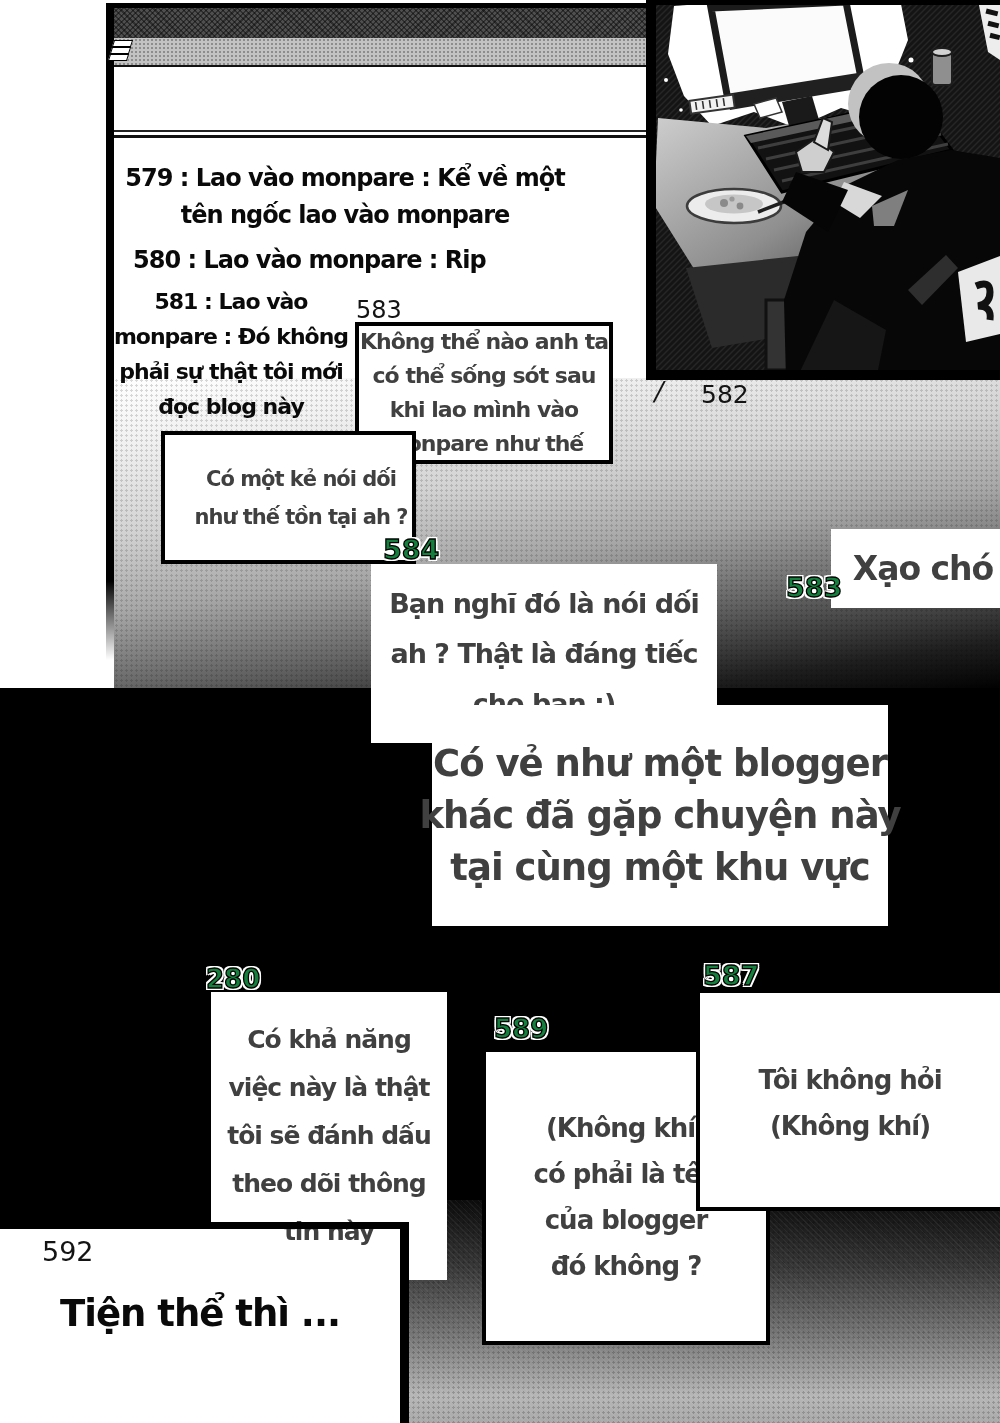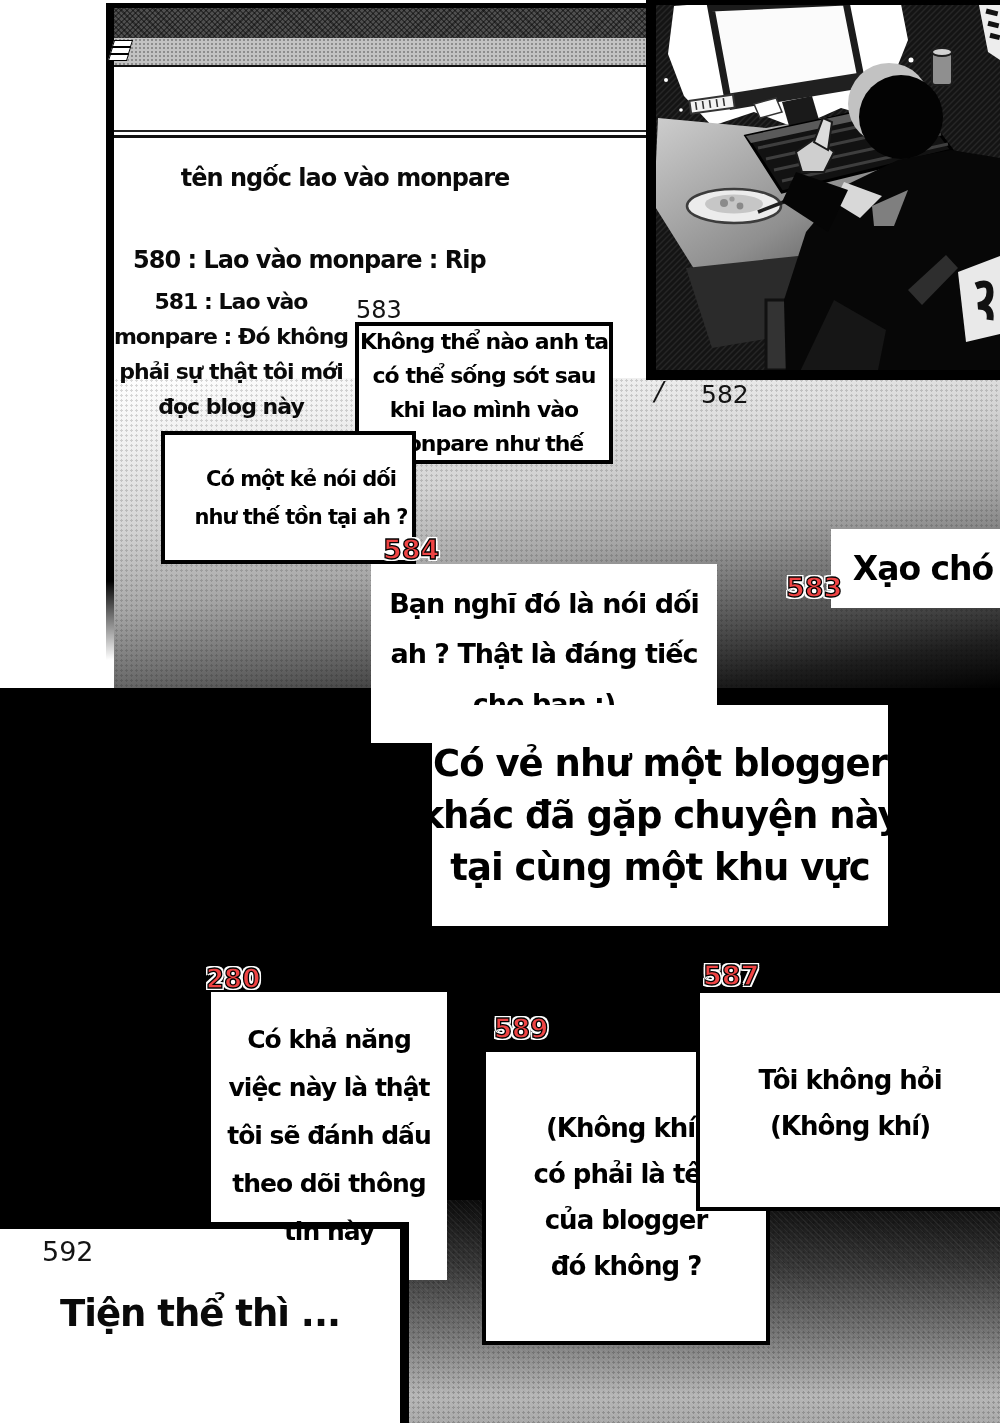--- a/index.html
+++ b/index.html
@@ -31,27 +31,27 @@
     background-image:
       repeating-linear-gradient(45deg,rgba(255,255,255,.05) 0 1px,transparent 1px 4px),
       radial-gradient(rgba(0,0,0,.18) 1px,transparent 1.3px),
       linear-gradient(to bottom,#0c0c0c 0%,#383838 30%,#7a7a7a 62%,#b7b7b7 88%,#a9a9a9 100%);
     background-size:auto,5px 5px,100% 100%;
   }
   .black-bg{background:#000;}
   
   .box{
     background:#fff;display:flex;flex-direction:column;align-items:center;justify-content:center;
-    text-align:center;font-weight:bold;color:#000000;letter-spacing:-1px;
+    text-align:center;font-weight:bold;color:#404040;letter-spacing:-1px;
   }
   .bordered{border:4px solid #000;}
   
   .num{font-weight:400;color:#141414;letter-spacing:0;}
   .bubble{
-    font-weight:800;color:#ef4444;letter-spacing:0;
+    font-weight:800;color:#15803d;letter-spacing:0;
     -webkit-text-stroke:1.3px #000;
     text-shadow:2px 2px 0 #fff,-2px -2px 0 #fff,2px -2px 0 #fff,-2px 2px 0 #fff,0 2px 0 #fff,0 -2px 0 #fff,2px 0 0 #fff,-2px 0 0 #fff;
   }
   .thread{font-weight:bold;letter-spacing:-1px;text-align:center;}
   
   .menu-bar{position:absolute;width:17px;height:5px;background:#fff;border:1.5px solid #000;transform:skewX(-18deg);}
 </style>
 </head>
 <body>
 
@@ -155,20 +155,21 @@
       <rect x="342" y="22" width="11" height="5" fill="#111" transform="rotate(14 347 24)"></rect>
       <rect x="344" y="34" width="10" height="5" fill="#111" transform="rotate(14 349 36)"></rect>
 
       <rect x="0" y="0" width="354" height="5" fill="#000"></rect>
       <rect x="0" y="0" width="10" height="378" fill="#000"></rect>
       <rect x="0" y="370" width="354" height="10" fill="#000"></rect>
     </svg>
   </div>
 
   <div class="abs thread" style="left:122px;top:160px;width:446px;font-size:24px;line-height:37px;">
+    <div class="line">579 : Lao vào monpare : Kể về một</div>
     <div class="line">tên ngốc lao vào monpare</div>
   </div>
   <div class="abs thread" style="left:122px;top:242px;width:400px;font-size:24px;line-height:37px;text-align:left;padding-left:11px;">
     <div class="line">580 : Lao vào monpare : Rip</div>
   </div>
   <div class="abs thread" style="left:108px;top:284px;width:246px;font-size:22px;line-height:35px;">
     <div class="line">581 : Lao vào</div>
     <div class="line">monpare :  Đó không</div>
     <div class="line">phải sự thật tôi mới</div>
     <div class="line">đọc blog này</div>

